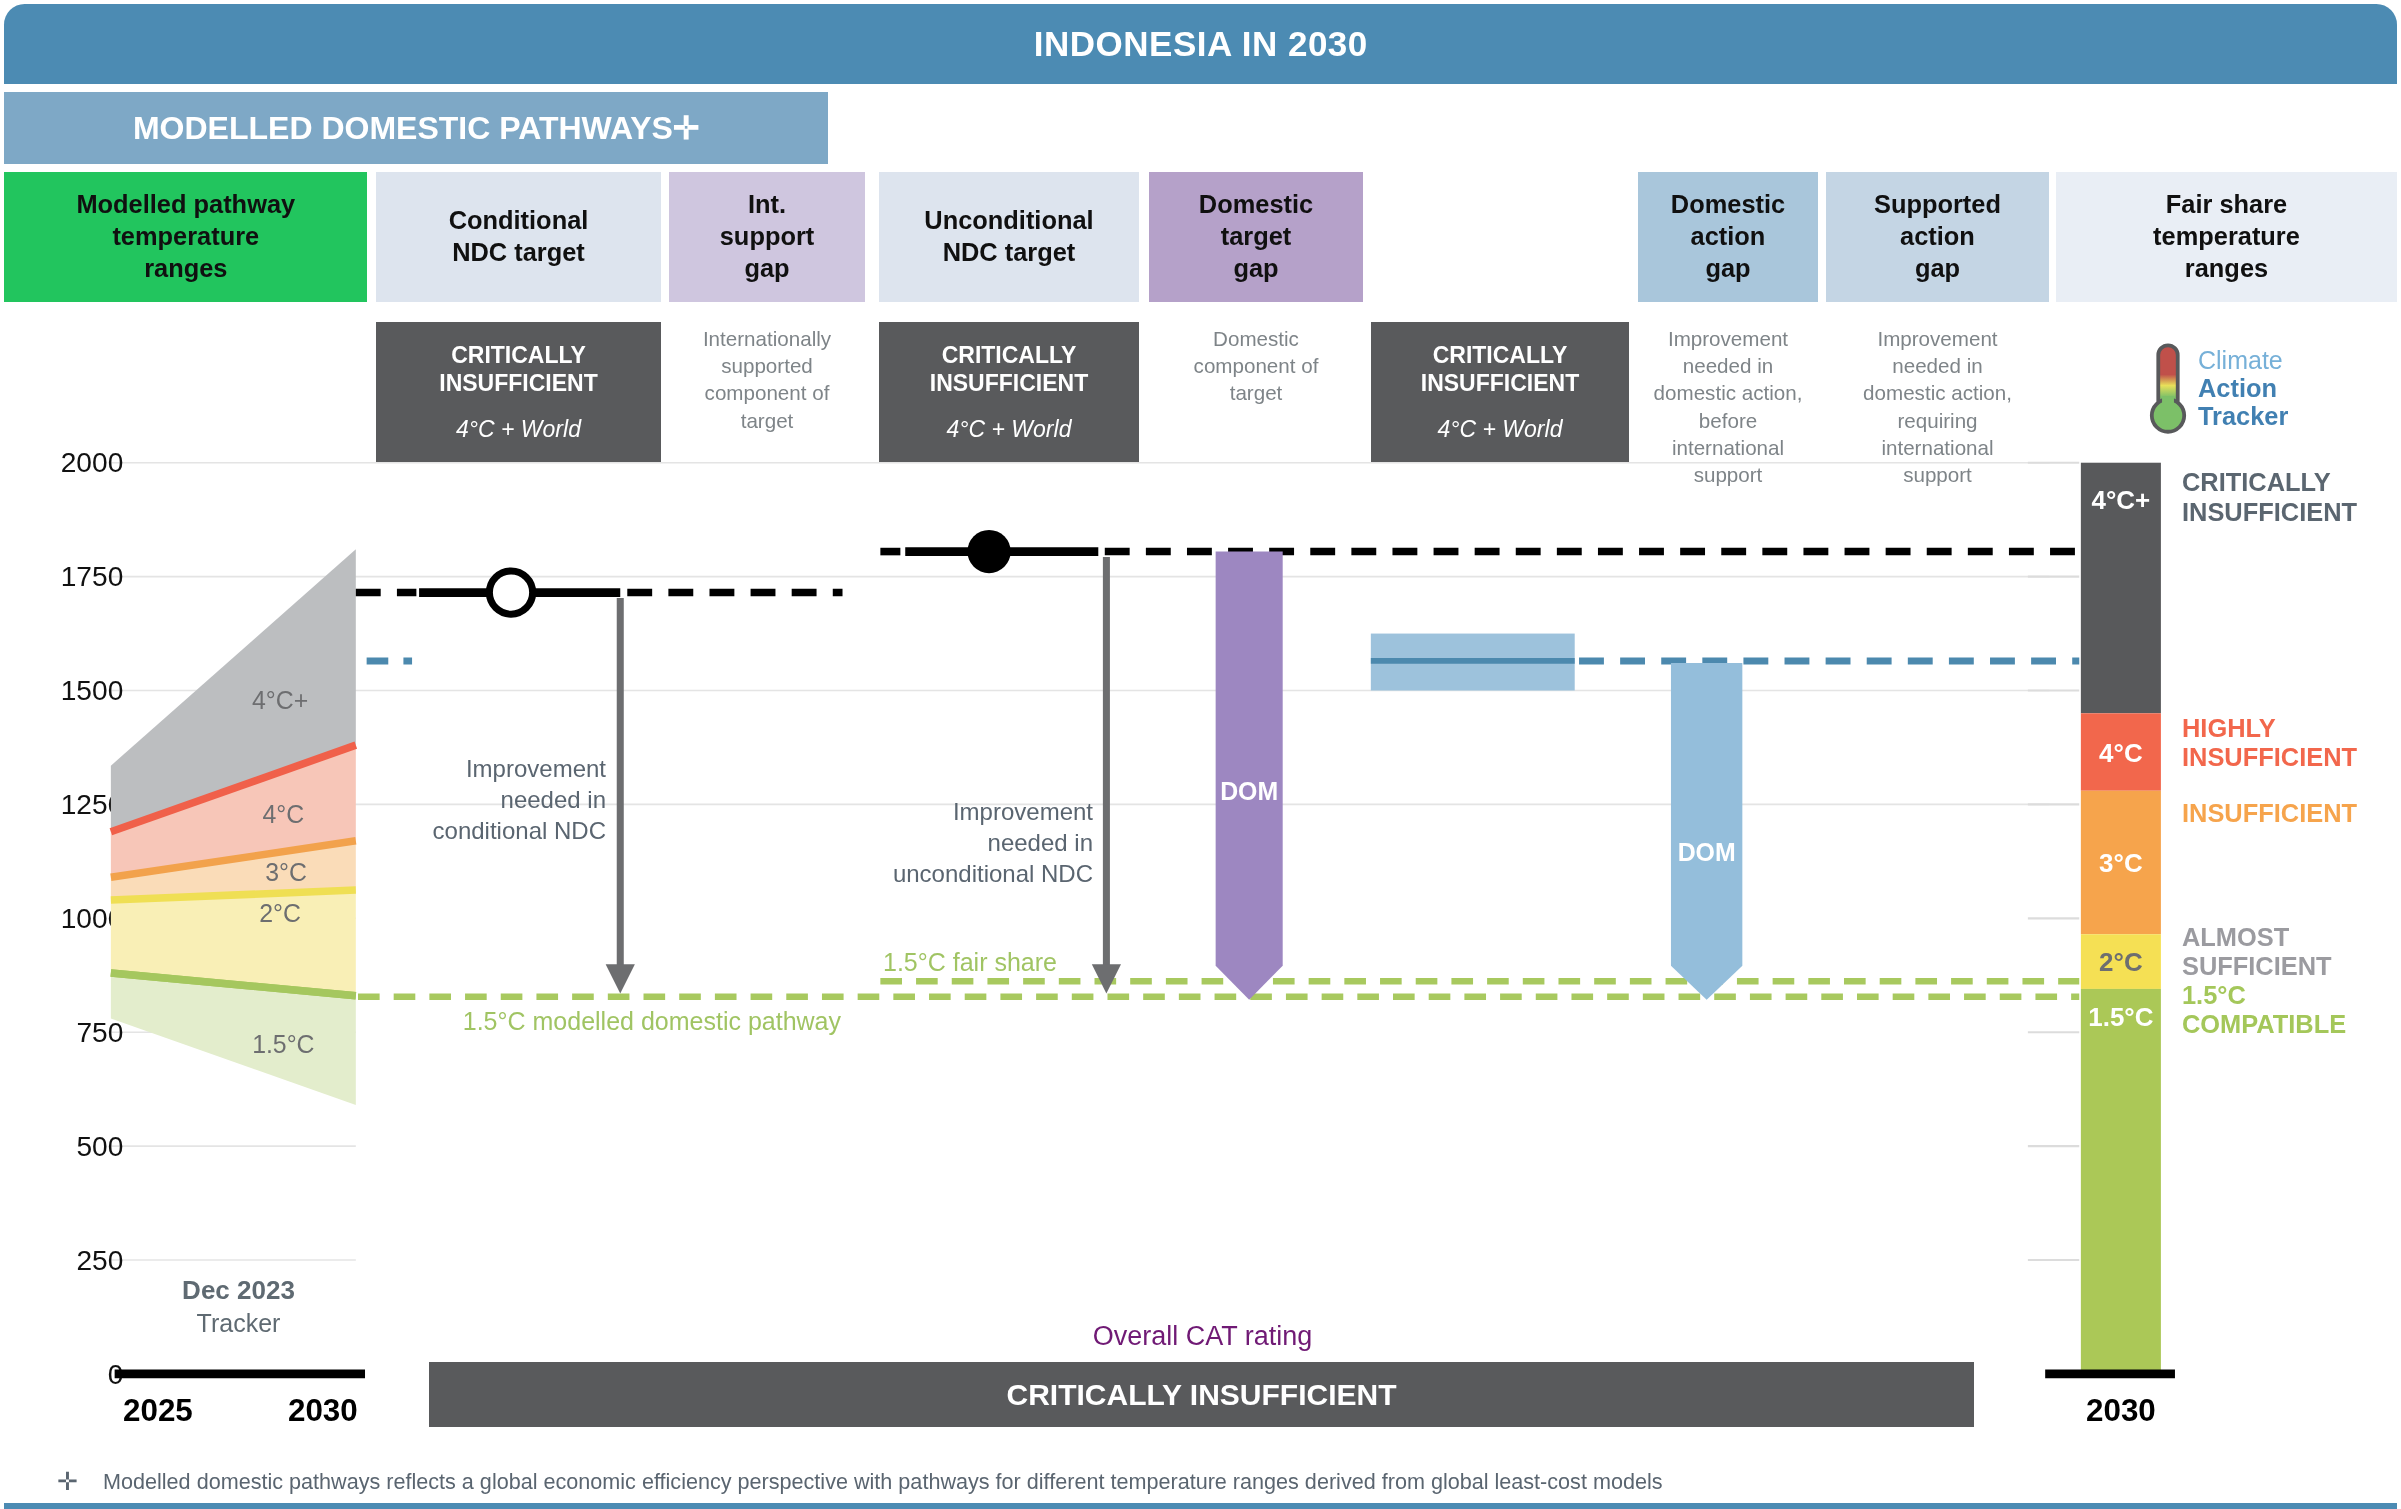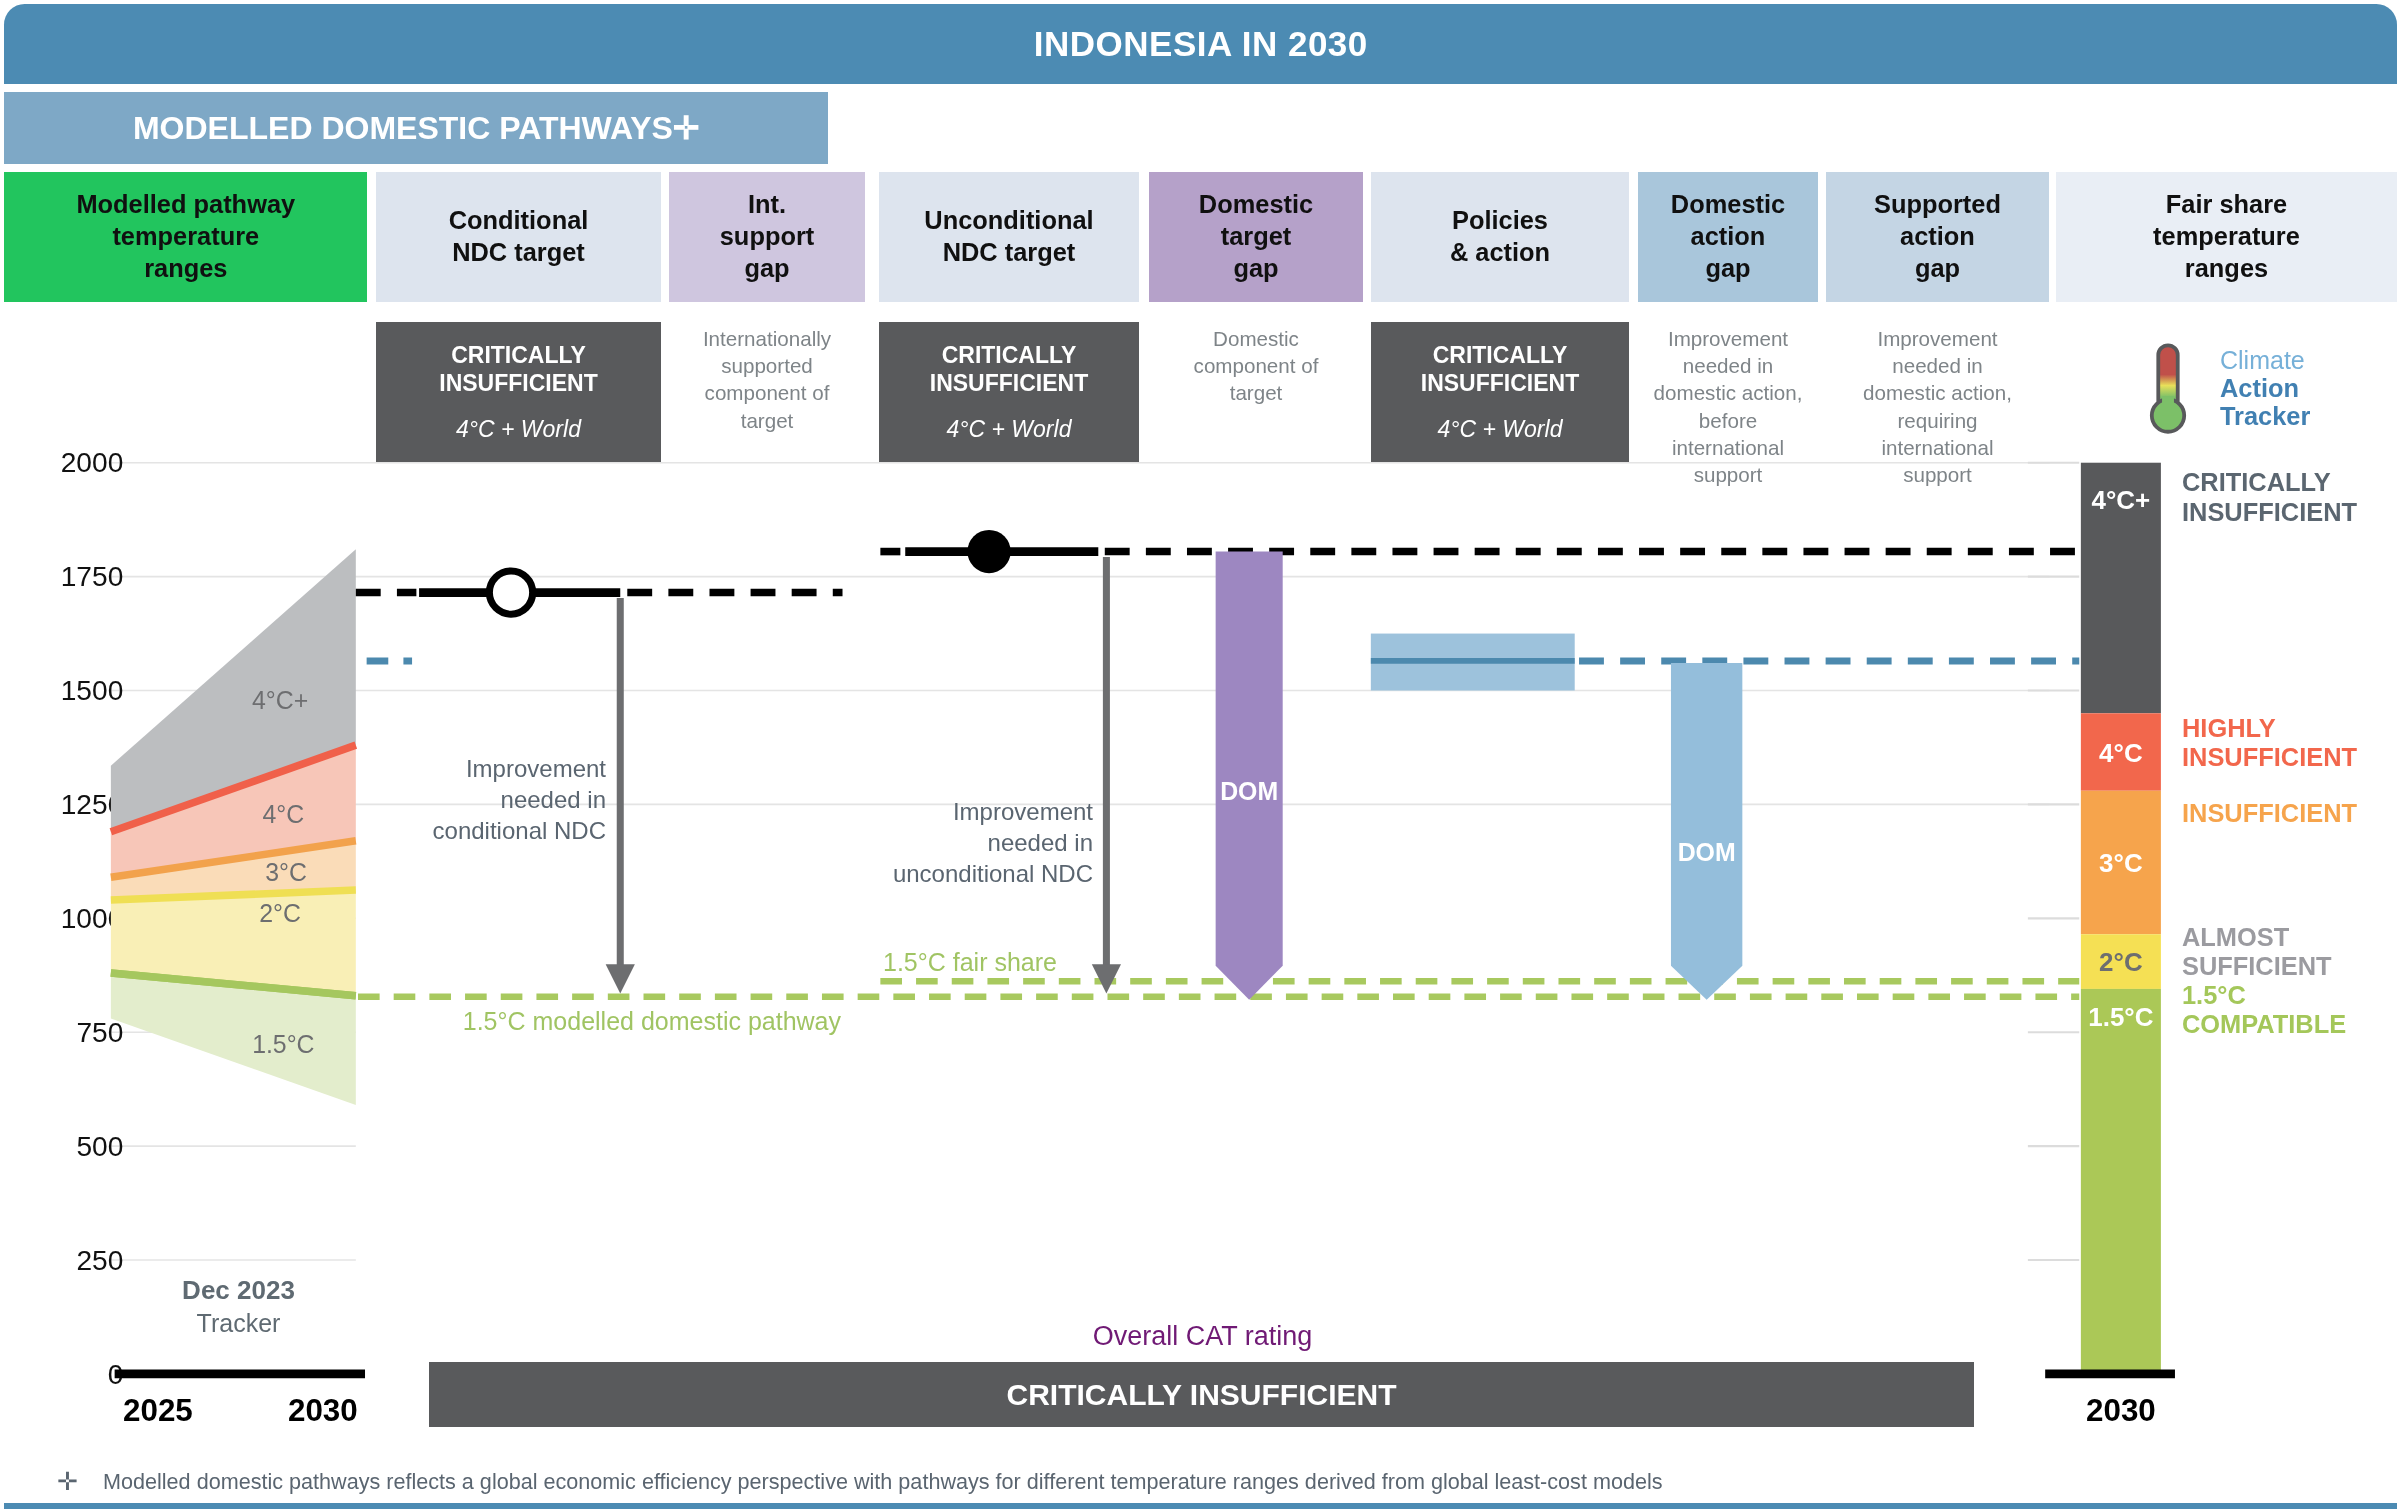--- a/index.html
+++ b/index.html
@@ -24,21 +24,21 @@
   .axis-title{left:4.3px;top:331px;width:357px;color:#000;}
   .axis-title .l1{font-size:26px;font-weight:bold;}
   .axis-title .l2{font-size:25px;margin-top:5.4px;}
   .badge{top:322px;height:140px;background:#595a5c;color:#fff;display:flex;flex-direction:column;
     align-items:center;justify-content:center;text-align:center;}
   .badge .rating{font-size:23px;font-weight:bold;line-height:1.25;white-space:pre-line;}
   .badge .world{font-size:23px;font-style:italic;margin-top:18.4px;}
   .note{top:325px;color:#7e8488;font-size:20.6px;line-height:1.32;text-align:center;white-space:pre-line;}
   
   .cat-logo{left:2141px;top:342px;display:flex;align-items:center;}
-  .cat-text{margin-left:25px;line-height:1.12;}
+  .cat-text{margin-left:3px;line-height:1.12;}
   .cat-text .t1{color:#76b0d8;font-size:25px;}
   .cat-text .t2{color:#4180b2;font-size:25.4px;font-weight:bold;}
   .cat-text .t3{color:#4180b2;font-size:25.4px;font-weight:bold;}
   
   .impr{color:#5a6570;font-size:24px;line-height:1.3;text-align:right;white-space:pre-line;}
   .impr-cond{left:346px;top:753px;width:260px;}
   .impr-uncond{left:833px;top:796px;width:260px;}
   .fair-label{left:883px;top:948px;color:#a0c463;font-size:25px;white-space:nowrap;}
   .mdp-label{left:357px;top:1007px;width:484px;text-align:right;color:#a0c463;font-size:25px;white-space:nowrap;}
   .update-note{left:160px;top:1275px;width:157px;text-align:center;color:#5f6a72;}
@@ -66,22 +66,20 @@
   <div class="abs colhead c2" style="background: rgb(221, 228, 238);">Conditional
 NDC target</div>
   <div class="abs colhead c3" style="background: rgb(207, 198, 223);">Int.
 support
 gap</div>
   <div class="abs colhead c4" style="background: rgb(221, 228, 238);">Unconditional
 NDC target</div>
   <div class="abs colhead c5" style="background: rgb(181, 161, 201);">Domestic
 target
 gap</div>
-  <div class="abs colhead c6" style="background: rgb(221, 228, 238);">Policies
-&amp; action</div>
   <div class="abs colhead c7" style="background: rgb(169, 198, 219);">Domestic
 action
 gap</div>
   <div class="abs colhead c8" style="background: rgb(196, 213, 228);">Supported
 action
 gap</div>
   <div class="abs colhead c9" style="background: rgb(233, 238, 245);">Fair share
 temperature
 ranges</div>
 

